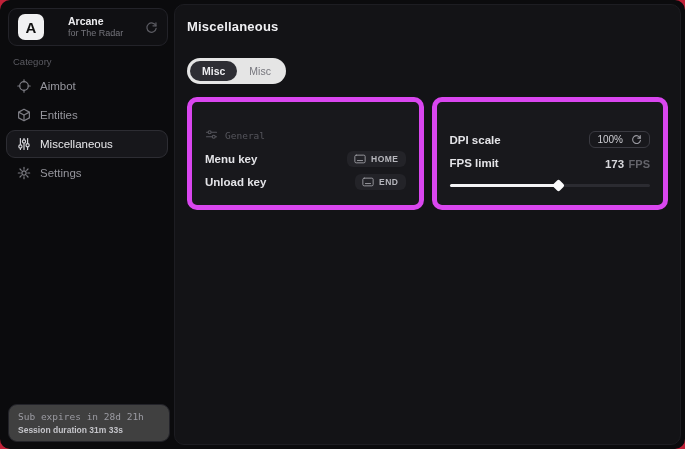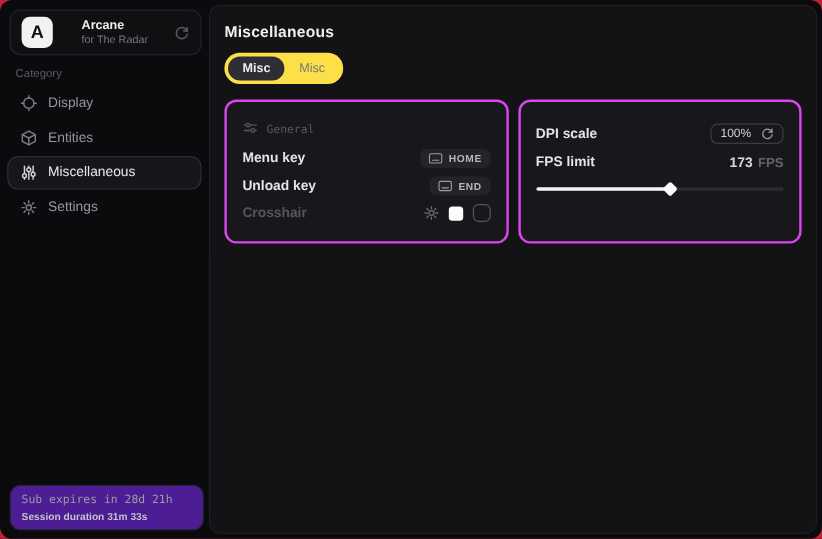--- a/index.html
+++ b/index.html
@@ -25,35 +25,35 @@
 
   .nav { position:absolute; left:6px; top:72px; width:162px; }
   .nav-item { height:28px; margin-bottom:1px; display:flex; align-items:center; gap:9px;
     padding:0 10px; border:1px solid transparent; border-radius:9px;
     color:#96969d; font-size:11.5px; cursor:pointer; }
   .nav-item .nicon { display:flex; color:#7c7c83; }
   .nav-item.selected { background:#17171b; border-color:#2d2d33; color:#e9e9ec; }
   .nav-item.selected .nicon { color:#d5d5da; }
 
   .status-card { position:absolute; left:8px; bottom:7px; width:162px;
-    background:#4c1d95; border:1px solid #232329; border-radius:9px; padding:6px 9px; }
+    background:#404040; border:1px solid #232329; border-radius:9px; padding:6px 9px; }
   .status-line1 { font-family:"DejaVu Sans Mono", monospace; font-size:9.5px; color:#9b9ba2; }
   .status-line2 { font-size:8.5px; font-weight:bold; color:#c4c4c9; margin-top:3px; }
 
   
   .main { position:absolute; left:174px; top:4px; right:4px; bottom:4px;
     background:#131316; border:1px solid #1d1d22; border-radius:10px; padding:14px 12px; }
   .page-title { font-size:13px; font-weight:bold; color:#f0f0f3; letter-spacing:.2px; }
 
-  .tabs { display:inline-flex; margin-top:10px; background:#fde047; border-radius:15px; padding:3px; }
+  .tabs { display:inline-flex; margin-top:24px; background:#e5e5e5; border-radius:15px; padding:3px; }
   .tab { padding:4px 12px; border-radius:12px; font-size:10.5px; color:#76767d; cursor:pointer; }
   .tab.selected { background:#2e2e34; color:#ededf0; font-weight:bold; }
 
   .cards { display:flex; gap:8px; margin-top:13px; }
-  .card { width:239px; background:#18181c; border:2px solid #d946ef; border-radius:10px; padding:15px 13px 12px; }
+  .card { width:239px; background:#18181c; border:5px solid #d946ef; border-radius:10px; padding:26px 13px 12px; }
   .card-head { display:flex; align-items:center; gap:7px; color:#56565d;
     font-family:"DejaVu Sans Mono", monospace; font-size:9.5px; margin-bottom:4px; }
   .row { display:flex; align-items:center; justify-content:space-between; height:23px; }
   .row-label { font-size:11.5px; font-weight:bold; color:#e4e4e8;text-align:center; }
   .row-label.dim { color:#55555c; }
 
   .key-badge { display:inline-flex; align-items:center; gap:5px; background:#232328;
     border-radius:6px; padding:3px 7px; color:#b7b7bd; font-size:8.5px; font-weight:bold;
     letter-spacing:.5px; cursor:pointer;text-align:center; }
   .key-badge .kicon { display:flex; color:#9b9ba2; }
@@ -104,21 +104,21 @@
       <div class="nav-item">
         <span class="nicon">
           <svg width="14" height="14" viewBox="0 0 14 14" fill="none" stroke="currentColor" stroke-width="1.2" stroke-linecap="round">
             <circle cx="7" cy="7" r="4.3"></circle>
               <line x1="7" y1="0.8" x2="7" y2="2.9"></line>
               <line x1="7" y1="11.1" x2="7" y2="13.2"></line>
               <line x1="0.8" y1="7" x2="2.9" y2="7"></line>
               <line x1="11.1" y1="7" x2="13.2" y2="7"></line>
           </svg>
         </span>
-        <span>Display</span>
+        <span>Aimbot</span>
       </div>
       <div class="nav-item">
         <span class="nicon">
           <svg width="14" height="14" viewBox="0 0 14 14" fill="none" stroke="currentColor" stroke-width="1.2" stroke-linejoin="round">
             <path d="M7 1.2 L12.4 4.1 V9.9 L7 12.8 L1.6 9.9 V4.1 Z"></path>
               <path d="M1.6 4.1 L7 7 L12.4 4.1"></path>
               <line x1="7" y1="7" x2="7" y2="12.8"></line>
           </svg>
         </span>
         <span>Entities</span>
@@ -195,33 +195,20 @@
             <span class="kicon">
               <svg width="12" height="10" viewBox="0 0 14 11" fill="none" stroke="currentColor" stroke-width="1.1" stroke-linecap="round">
                 <rect x="1" y="1" width="12" height="9" rx="1.6"></rect>
                   <line x1="4" y1="7.3" x2="10" y2="7.3"></line>
               </svg>
             </span>
             <span>END</span>
           </span>
         </div>
 
-        <div class="row">
-          <span class="row-label dim">Crosshair</span>
-          <span class="cross-controls">
-            <span class="mini-gear">
-              <svg width="13" height="13" viewBox="0 0 14 14" fill="none" stroke="currentColor" stroke-width="1.2" stroke-linecap="round">
-                <circle cx="7" cy="7" r="2.1"></circle>
-                <path d="M7 1.3v1.9M7 10.8v1.9M1.3 7h1.9M10.8 7h1.9M3 3l1.3 1.3M9.7 9.7 11 11M11 3 9.7 4.3M4.3 9.7 3 11"></path>
-              </svg>
-            </span>
-            <span class="swatch"></span>
-            <span class="check-box"></span>
-          </span>
-        </div>
       </div>
 
       <div class="card">
 
         <div class="row">
           <span class="row-label">DPI scale</span>
           <span class="dpi-badge">
             <span class="dpi-value">100%</span>
             <span class="dpi-refresh">
               <svg width="11" height="11" viewBox="0 0 14 14" fill="none" stroke="currentColor" stroke-width="1.4" stroke-linecap="round">

